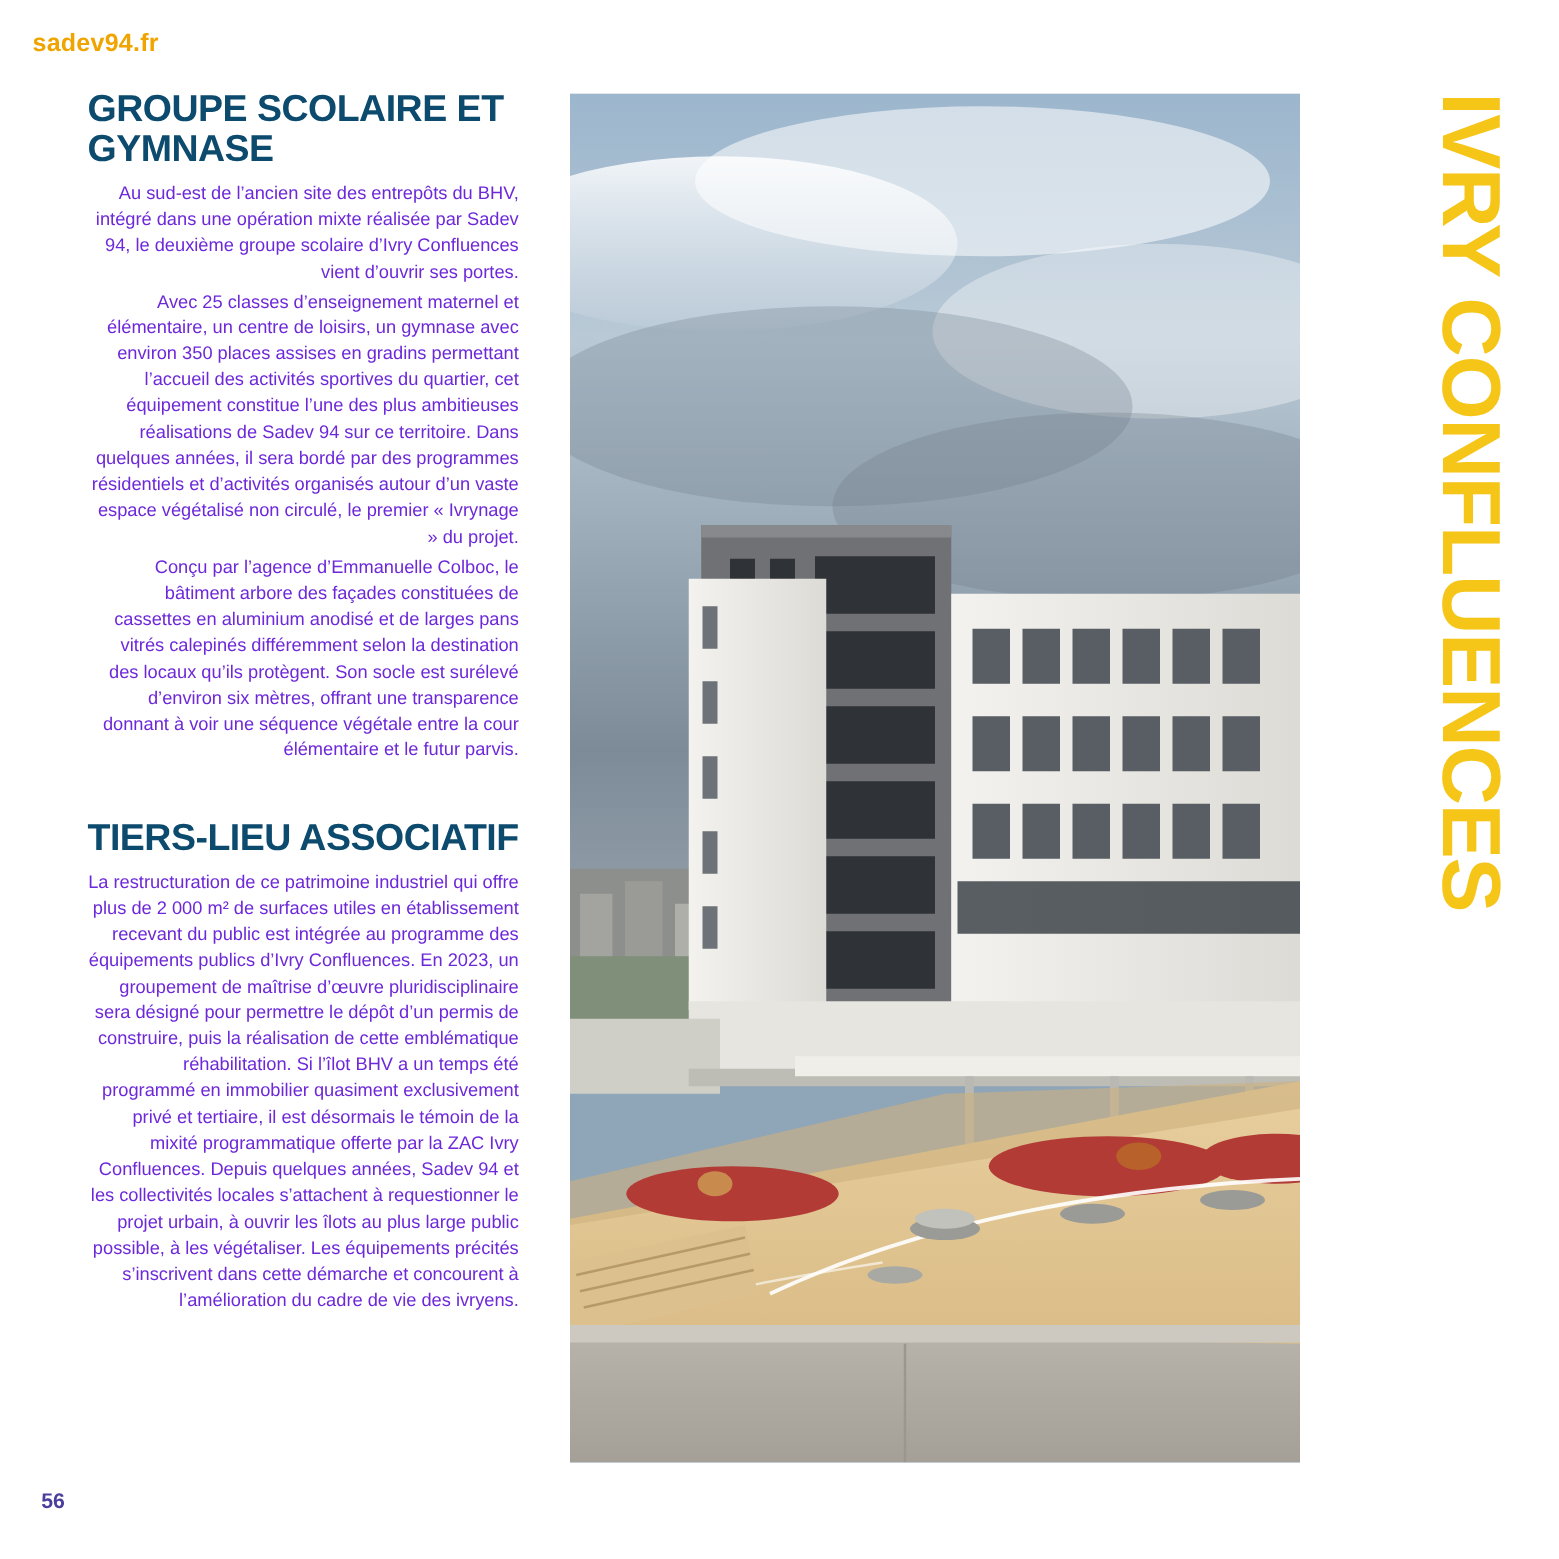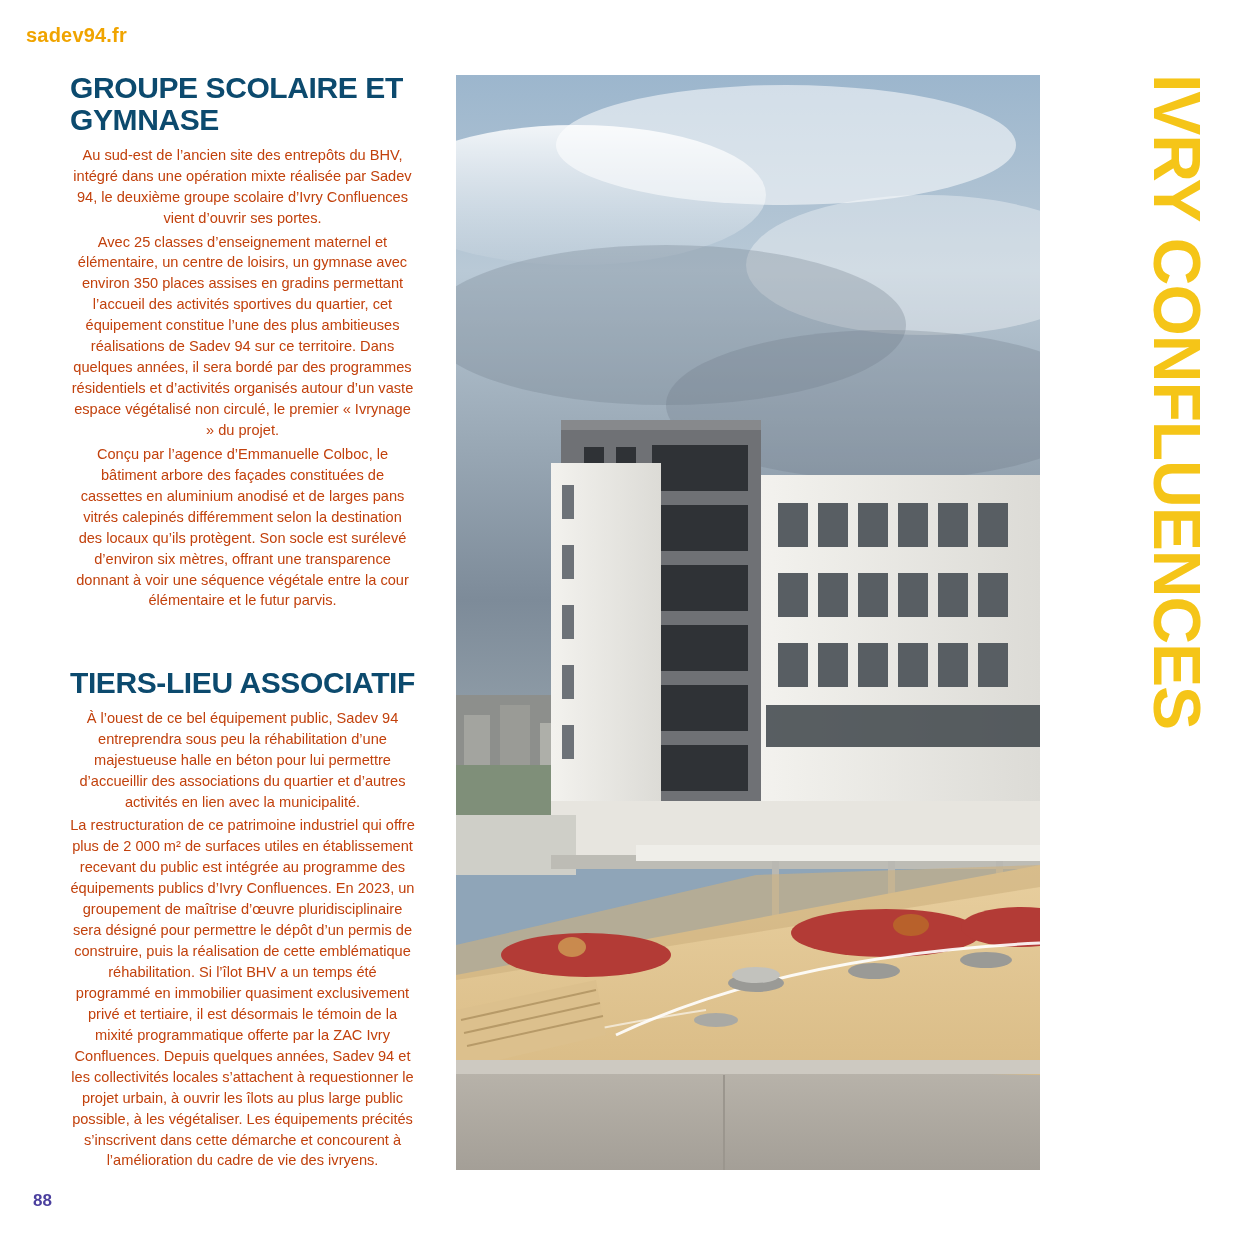--- a/index.html
+++ b/index.html
@@ -47,30 +47,30 @@
     margin: 0 0 8px 0;
     font-family: "Liberation Sans", sans-serif;
     font-weight: bold;
     font-size: 30px;
     line-height: 1.08;
     letter-spacing: -0.4px;
     color: #0c4a6e;
     text-transform: uppercase;
   }
   h1.section-title.second {
-    margin-top: 56px;
+    margin-top: 44px;
   }
 
   p.body {
     margin: 0;
     font-family: "Liberation Sans", sans-serif;
     font-size: 14.6px;
     line-height: 1.435;
-    color: #c2410c;
-    text-align: center;
+    color: #6d28d9;
+    text-align: right;
   }
   p.body + p.body {
     margin-top: 3px;
   }
 
   
   .photo {
     position: absolute;
     left: 456px;
     top: 75px;
@@ -127,21 +127,20 @@
   <div class="site-tag">sadev94.fr</div>
 
   <div class="text-col">
 
     <h1 class="section-title">GROUPE SCOLAIRE ET GYMNASE</h1>
     <p class="body">Au sud-est de l’ancien site des entrepôts du BHV, intégré dans une opération mixte réalisée par Sadev 94, le deuxième groupe scolaire d’Ivry Confluences vient d’ouvrir ses portes.</p>
     <p class="body">Avec 25 classes d’enseignement maternel et élémentaire, un centre de loisirs, un gymnase avec environ 350 places assises en gradins permettant l’accueil des activités sportives du quartier, cet équipement constitue l’une des plus ambitieuses réalisations de Sadev 94 sur ce territoire. Dans quelques années, il sera bordé par des programmes résidentiels et d’activités organisés autour d’un vaste espace végétalisé non circulé, le premier « Ivrynage » du projet.</p>
     <p class="body">Conçu par l’agence d’Emmanuelle Colboc, le bâtiment arbore des façades constituées de cassettes en aluminium anodisé et de larges pans vitrés calepinés différemment selon la destination des locaux qu’ils protègent. Son socle est surélevé d’environ six mètres, offrant une transparence donnant à voir une séquence végétale entre la cour élémentaire et le futur parvis.</p>
 
     <h1 class="section-title second">TIERS-LIEU ASSOCIATIF</h1>
-    <p class="body">À l’ouest de ce bel équipement public, Sadev 94 entreprendra sous peu la réhabilitation d’une majestueuse halle en béton pour lui permettre d’accueillir des associations du quartier et d’autres activités en lien avec la municipalité.</p>
     <p class="body">La restructuration de ce patrimoine industriel qui offre plus de 2 000 m² de surfaces utiles en établissement recevant du public est intégrée au programme des équipements publics d’Ivry Confluences. En 2023, un groupement de maîtrise d’œuvre pluridisciplinaire sera désigné pour permettre le dépôt d’un permis de construire, puis la réalisation de cette emblématique réhabilitation. Si l’îlot BHV a un temps été programmé en immobilier quasiment exclusivement privé et tertiaire, il est désormais le témoin de la mixité programmatique offerte par la ZAC Ivry Confluences. Depuis quelques années, Sadev 94 et les collectivités locales s’attachent à requestionner le projet urbain, à ouvrir les îlots au plus large public possible, à les végétaliser. Les équipements précités s’inscrivent dans cette démarche et concourent à l’amélioration du cadre de vie des ivryens.</p>
 
   </div>
 
   <div class="photo">
     <svg viewBox="0 0 584 1095" preserveAspectRatio="none">
       <defs>
         <linearGradient id="sky" x1="0" y1="0" x2="0" y2="1">
           <stop offset="0%" stop-color="#9cb6cd"></stop>
           <stop offset="28%" stop-color="#b9c9d6"></stop>
@@ -274,15 +273,15 @@
       <polygon points="0,990 584,1000 584,1095 0,1095" fill="url(#wallGrad)"></polygon>
       <rect x="0" y="985" width="584" height="14" fill="#cdc9c1"></rect>
       <line x1="268" y1="1000" x2="268" y2="1095" stroke="#9b968e" stroke-width="2"></line>
     </svg>
   </div>
 
   <div class="vertical-title">
     <span>IVRY CONFLUENCES</span>
   </div>
 
-  <div class="folio">88</div>
+  <div class="folio">56</div>
 
 </div>
 
 </body></html>

